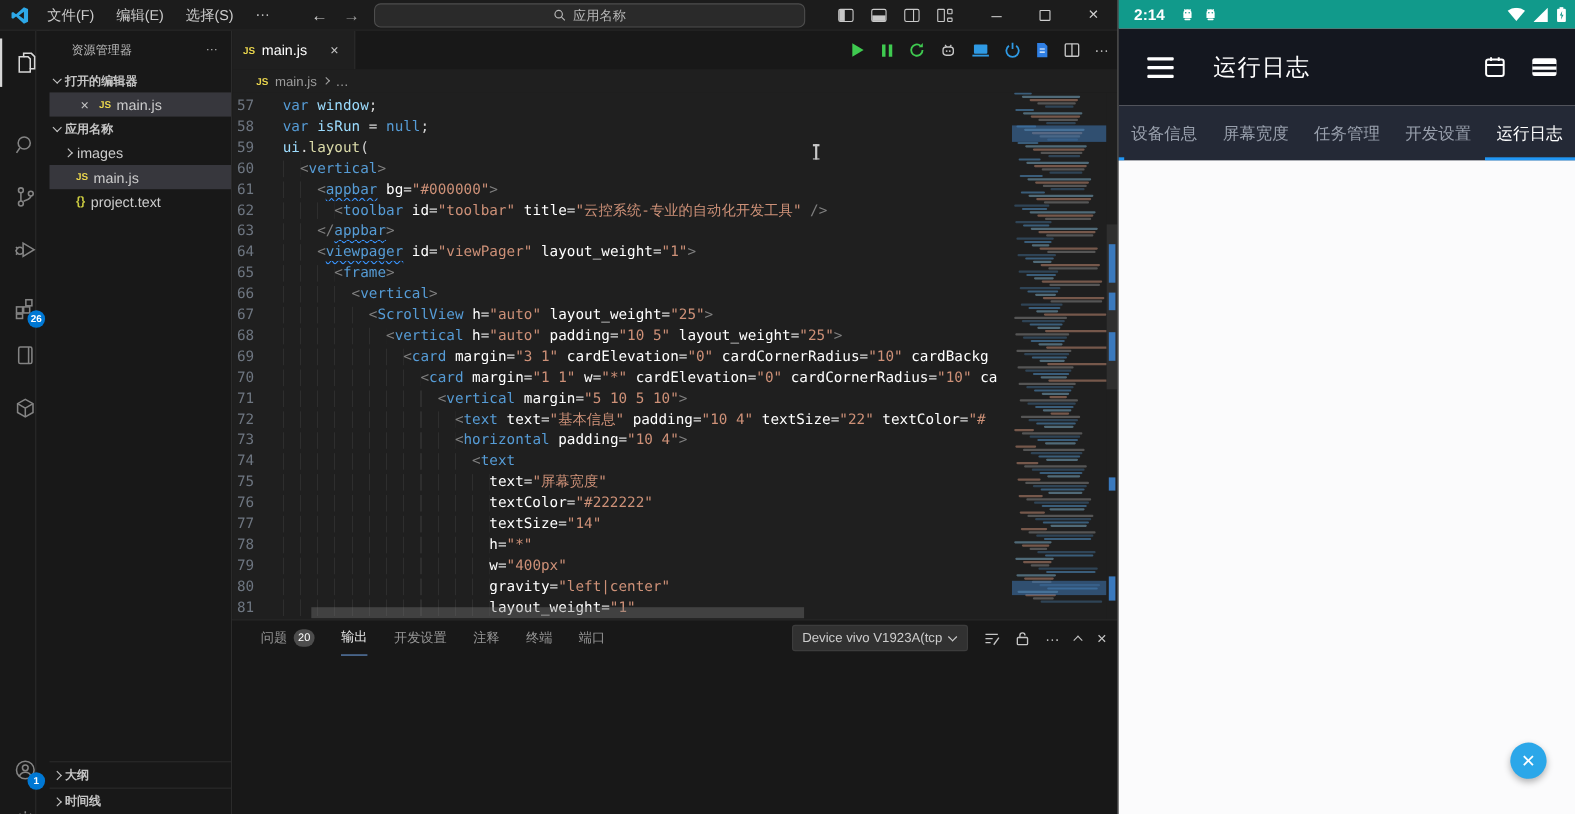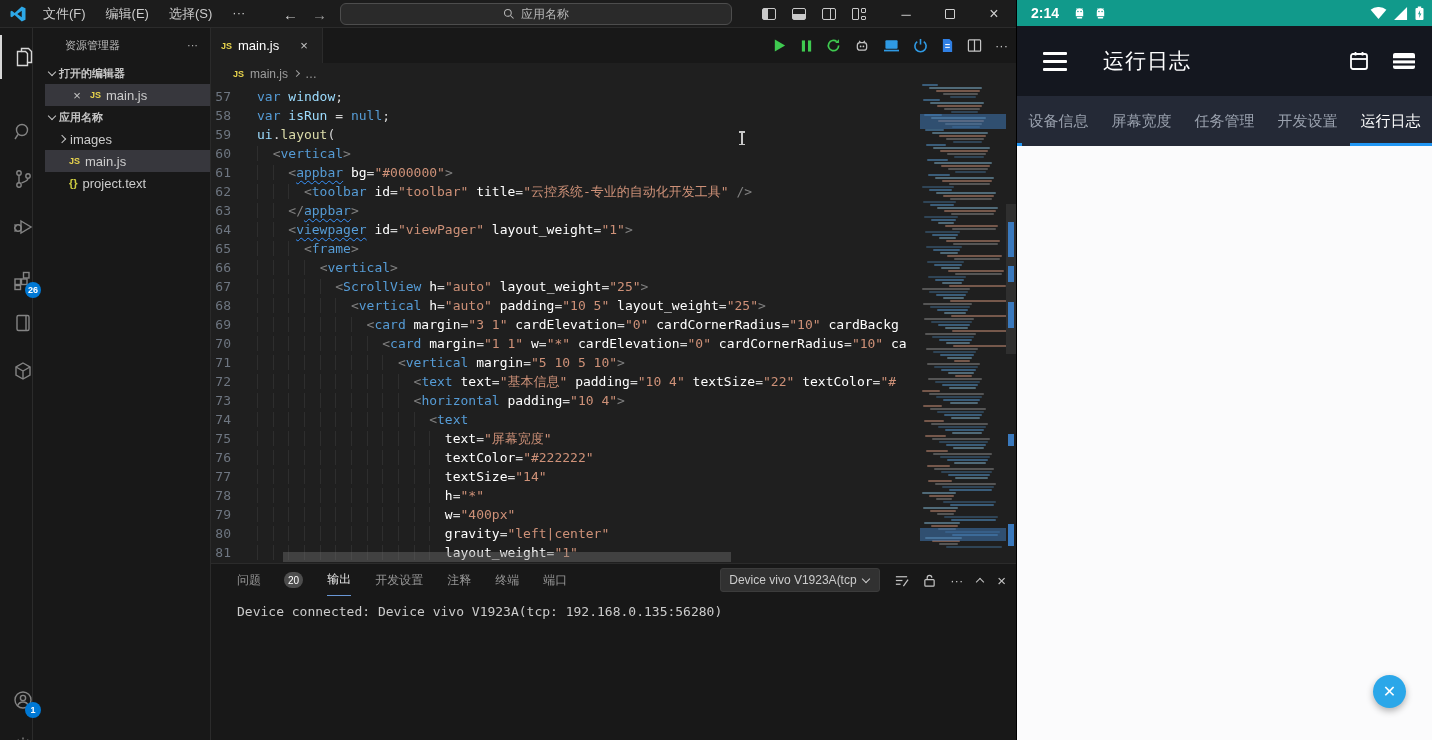--- a/index.html
+++ b/index.html
@@ -99,21 +99,21 @@
   .oruler .slider { position:absolute; left:0; width:10px; background:rgba(120,120,120,0.18); }
   .hscroll { position:absolute; left:72px; bottom:1px; width:448px; height:10px; background:rgba(121,121,121,0.38); }
   .ibeam { position:absolute; width:1.5px; height:14px; background:#c8c8c8; }
   .ibeam:before, .ibeam:after { content:""; position:absolute; left:-2.5px; width:6.5px; height:1.5px; background:#c8c8c8; }
   .ibeam:after { bottom:0; }
 
   
   .panel { position:absolute; left:211px; top:563px; width:805px; height:177px; background:#181818;
     border-top:1px solid #2b2b2b; color:#cccccc; }
   .panel-tabs { display:flex; align-items:center; height:32px; padding-left:26px; gap:24px; font-size:12px; color:#969696; }
-  .panel-tab { display:flex; align-items:center; gap:23px; height:32px; }
+  .panel-tab { display:flex; align-items:center; gap:6px; height:32px; }
   .panel-tab.active { color:#e7e7e7; border-bottom:1.5px solid #6997d5; }
   .pbadge { background:#4d4d4d; color:#fff; border-radius:9px; min-width:17px; height:16px; font-size:10px;
     display:flex; align-items:center; justify-content:center; padding:0 4px; }
   .panel-right { position:absolute; right:10px; top:4px; display:flex; align-items:center; gap:14px; }
   .device-dd { background:#313131; border:1px solid #3c3c3c; border-radius:3px; height:24px;
     display:flex; align-items:center; padding:0 6px 0 8px; font-size:12px; color:#cccccc; gap:6px; width:160px; }
   .device-dd .chev { border-color:#cccccc; margin-top:-2px; }
   .picon { color:#c5c5c5; font-size:13px; display:flex; align-items:center; }
   .output-line { position:absolute; left:26px; top:40px; font-family:"DejaVu Sans Mono", monospace;
     font-size:13px; color:#cccccc; }
@@ -282,20 +282,30 @@
         <span class="chev right"></span>
         <span>images</span>
       </div>
       <div class="sb-row sel" style="padding-left:24px">
         <span class="jsicon">JS</span>
         <span>main.js</span>
       </div>
       <div class="sb-row" style="padding-left:24px">
         <span class="jsonicon">{}</span>
         <span>project.text</span>
+      </div>
+      <div class="sb-bottom">
+        <div class="sb-section">
+          <span class="chev right"></span>
+          <span>大纲</span>
+        </div>
+        <div class="sb-section">
+          <span class="chev right"></span>
+          <span>时间线</span>
+        </div>
       </div>
     </div>
 
     <div class="editor-area">
       <div class="tabbar">
         <div class="tab">
           <span class="jsicon">JS</span>
           <span>main.js</span>
           <span class="closex">×</span>
         </div>
@@ -560,21 +570,20 @@
                 <path d="M4.5 7V5a2.5 2.5 0 0 1 5 0" fill="none" stroke="#c5c5c5" stroke-width="1.3"></path>
               </svg>
           </span>
           <span class="picon">···</span>
           <span class="picon">
               <span class="chev down" style="transform:rotate(-135deg);margin-top:3px"></span>
             </span>
           <span class="picon" style="font-size:15px">×</span>
         </div>
       </div>
-      <div class="output-line">Device connected: Device vivo V1923A(tcp: 192.168.0.135:56280)</div>
     </div>
   </div>
 
   <div class="phone">
     <div class="statusbar" style="background:#119a8b">
       <span>2:14</span>
       <span class="sb-icons-l">
         <svg width="13" height="14" viewBox="0 0 14 15">
             <path fill="#fff" d="M3 6.5a4 4 0 0 1 8 0v4.5H3z"></path>
             <circle cx="5.3" cy="6" r="0.8" fill="#119a8b"></circle>

